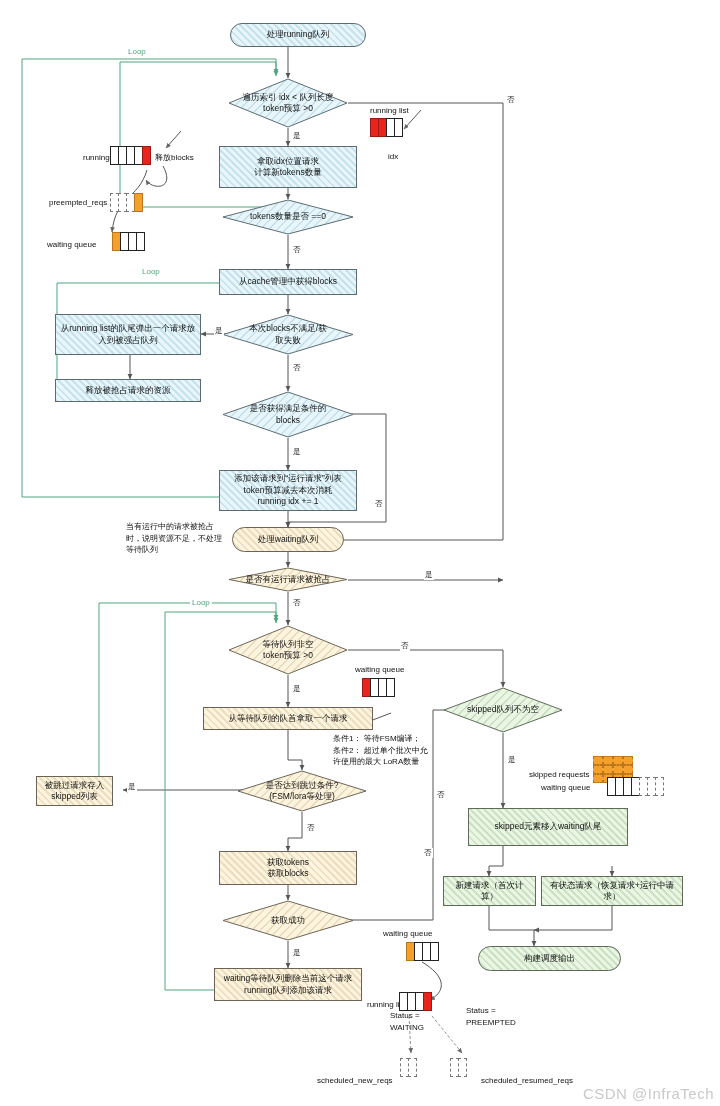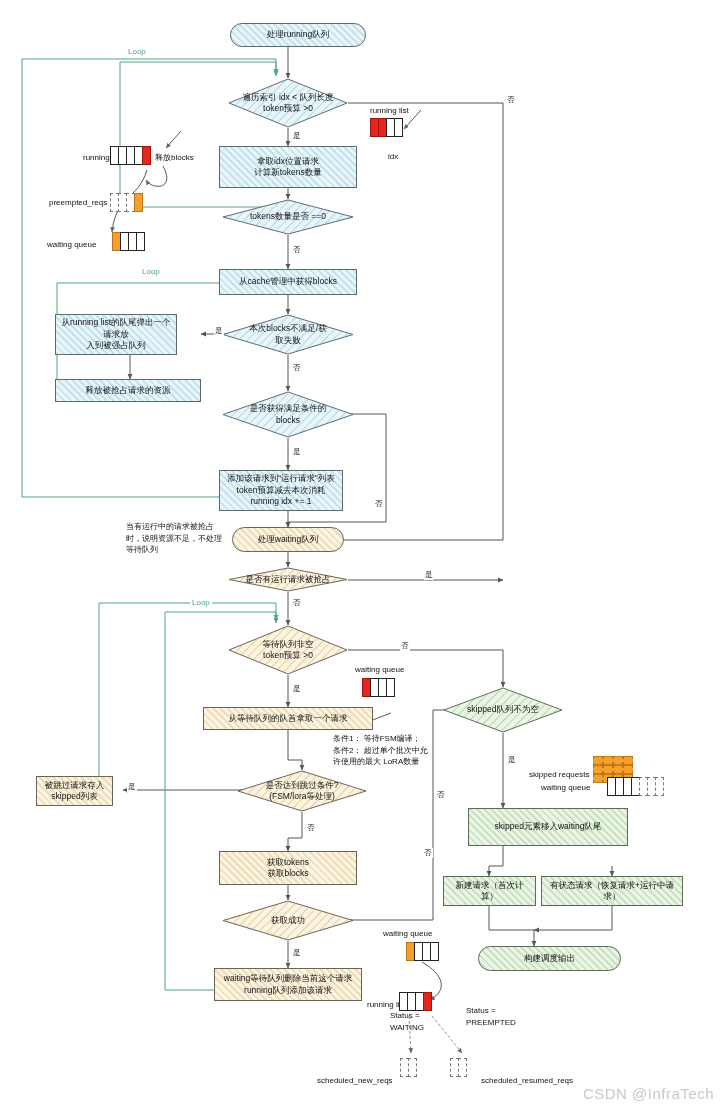--- a/index.html
+++ b/index.html
@@ -252,41 +252,41 @@
     <svg class="dshape" viewBox="0 0 132 41" preserveAspectRatio="none">
       <polygon points="66,1 131,20.5 66,40 1,20.5" fill="#e8f6fb" stroke="#5b6b70" stroke-width="1"></polygon>
       <polygon points="66,1 131,20.5 66,40 1,20.5" fill="url(#h1)"></polygon>
     </svg>
     <div class="dlabel">
         <span style="white-space:pre-line;">本次blocks不满足/获
 取失败</span>
       </div>
   </div>
 
-  <div class="node blue rect" style="left:55px;top:314px;width:122px;height:41px;">
+  <div class="node blue rect" style="left:55px;top:314px;width:146px;height:41px;">
     <span style="white-space:pre-line;">从running list的队尾弹出一个请求放
 入到被强占队列</span>
   </div>
 
   <div class="node blue rect" style="left:55px;top:379px;width:146px;height:23px;">
     <span>释放被抢占请求的资源</span>
   </div>
 
   <div class="node diamond" style="left:222px;top:391px;width:132px;height:47px;">
     <svg class="dshape" viewBox="0 0 132 47" preserveAspectRatio="none">
       <polygon points="66,1 131,23.5 66,46 1,23.5" fill="#e8f6fb" stroke="#5b6b70" stroke-width="1"></polygon>
       <polygon points="66,1 131,23.5 66,46 1,23.5" fill="url(#h1)"></polygon>
     </svg>
     <div class="dlabel">
         <span style="white-space:pre-line;">是否获得满足条件的
 blocks</span>
       </div>
   </div>
 
-  <div class="node blue rect" style="left:219px;top:470px;width:124px;height:41px;text-align:center;">
+  <div class="node blue rect" style="left:219px;top:470px;width:138px;height:41px;text-align:center;">
     <span style="white-space:pre-line;">添加该请求到“运行请求”列表
 token预算减去本次消耗
 running idx += 1</span>
   </div>
 
   <div class="node tan term" style="left:232px;top:527px;width:112px;height:25px;">
     <span>处理waiting队列</span>
   </div>
 
   <div class="node diamond" style="left:228px;top:567px;width:120px;height:25px;">

